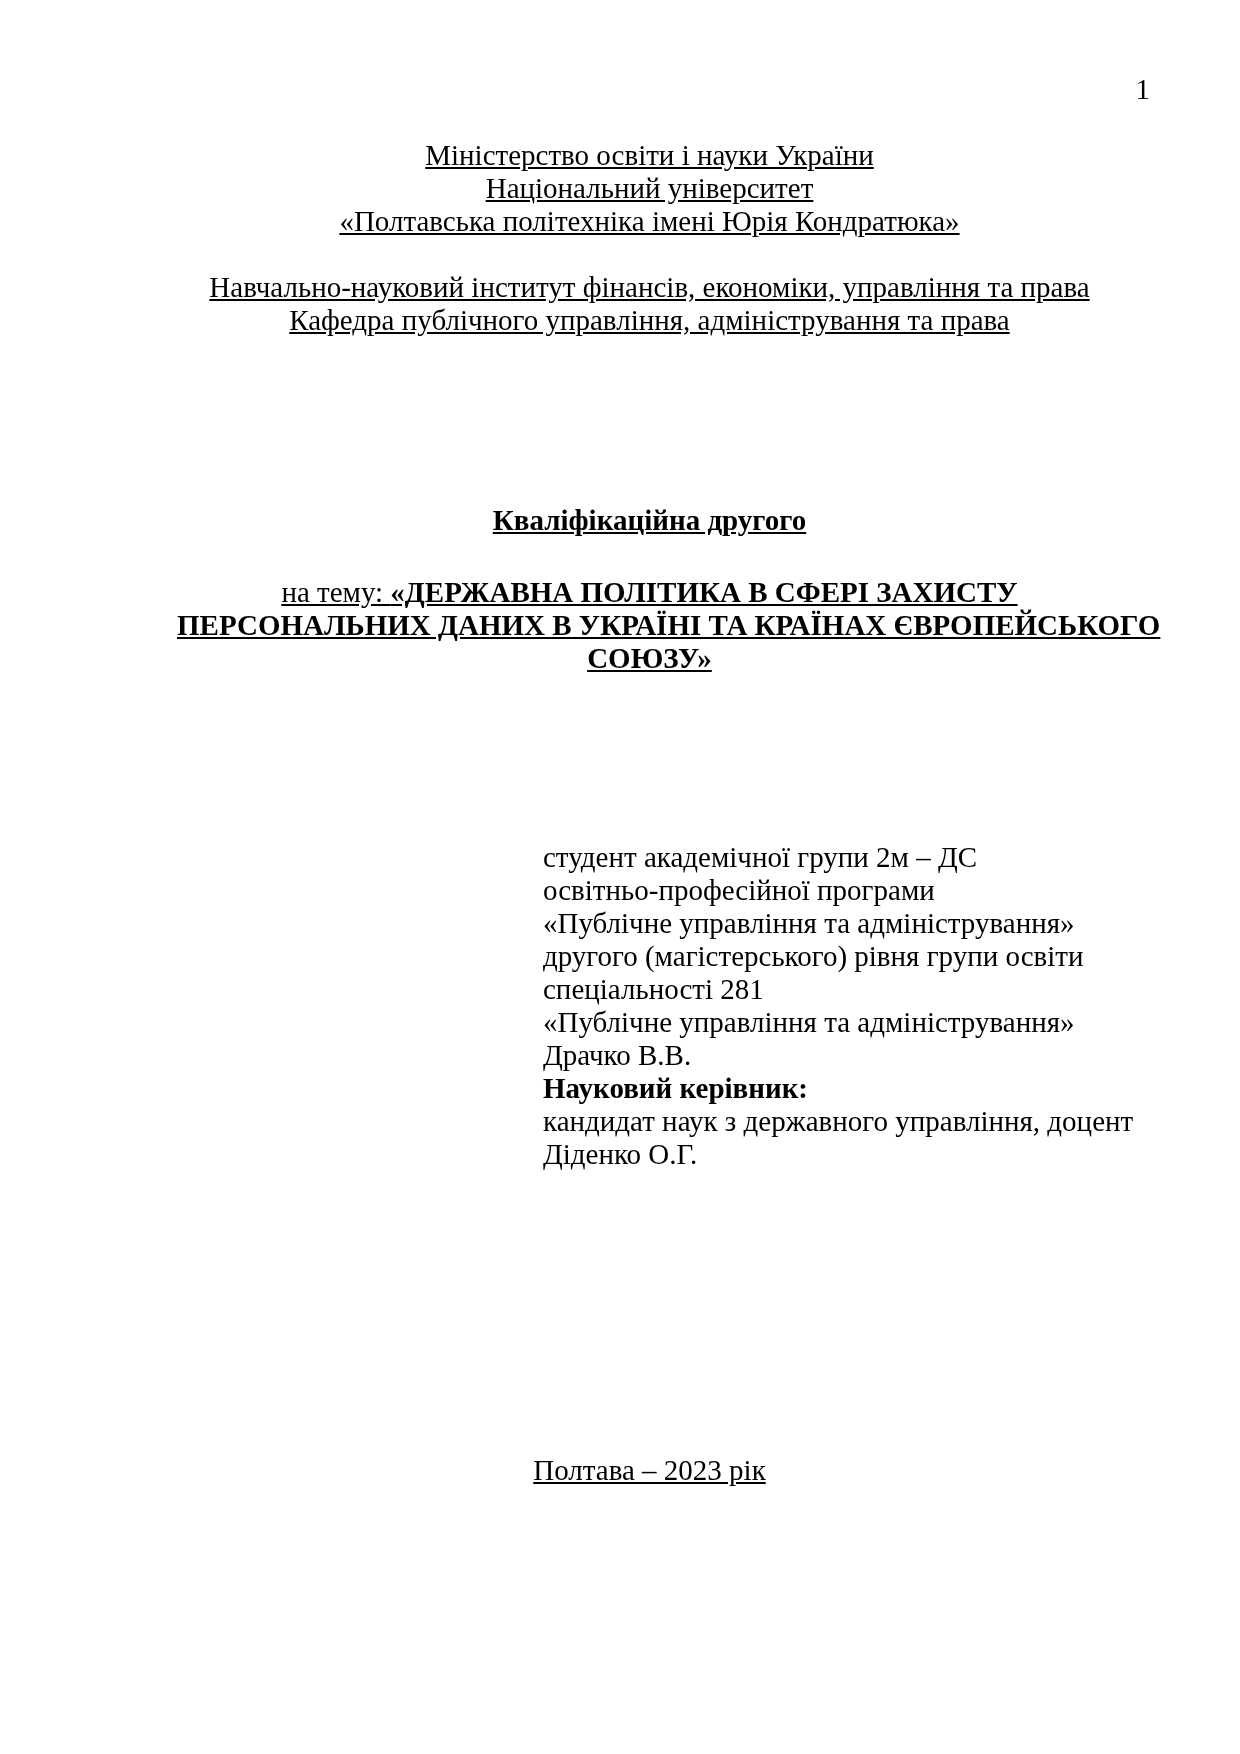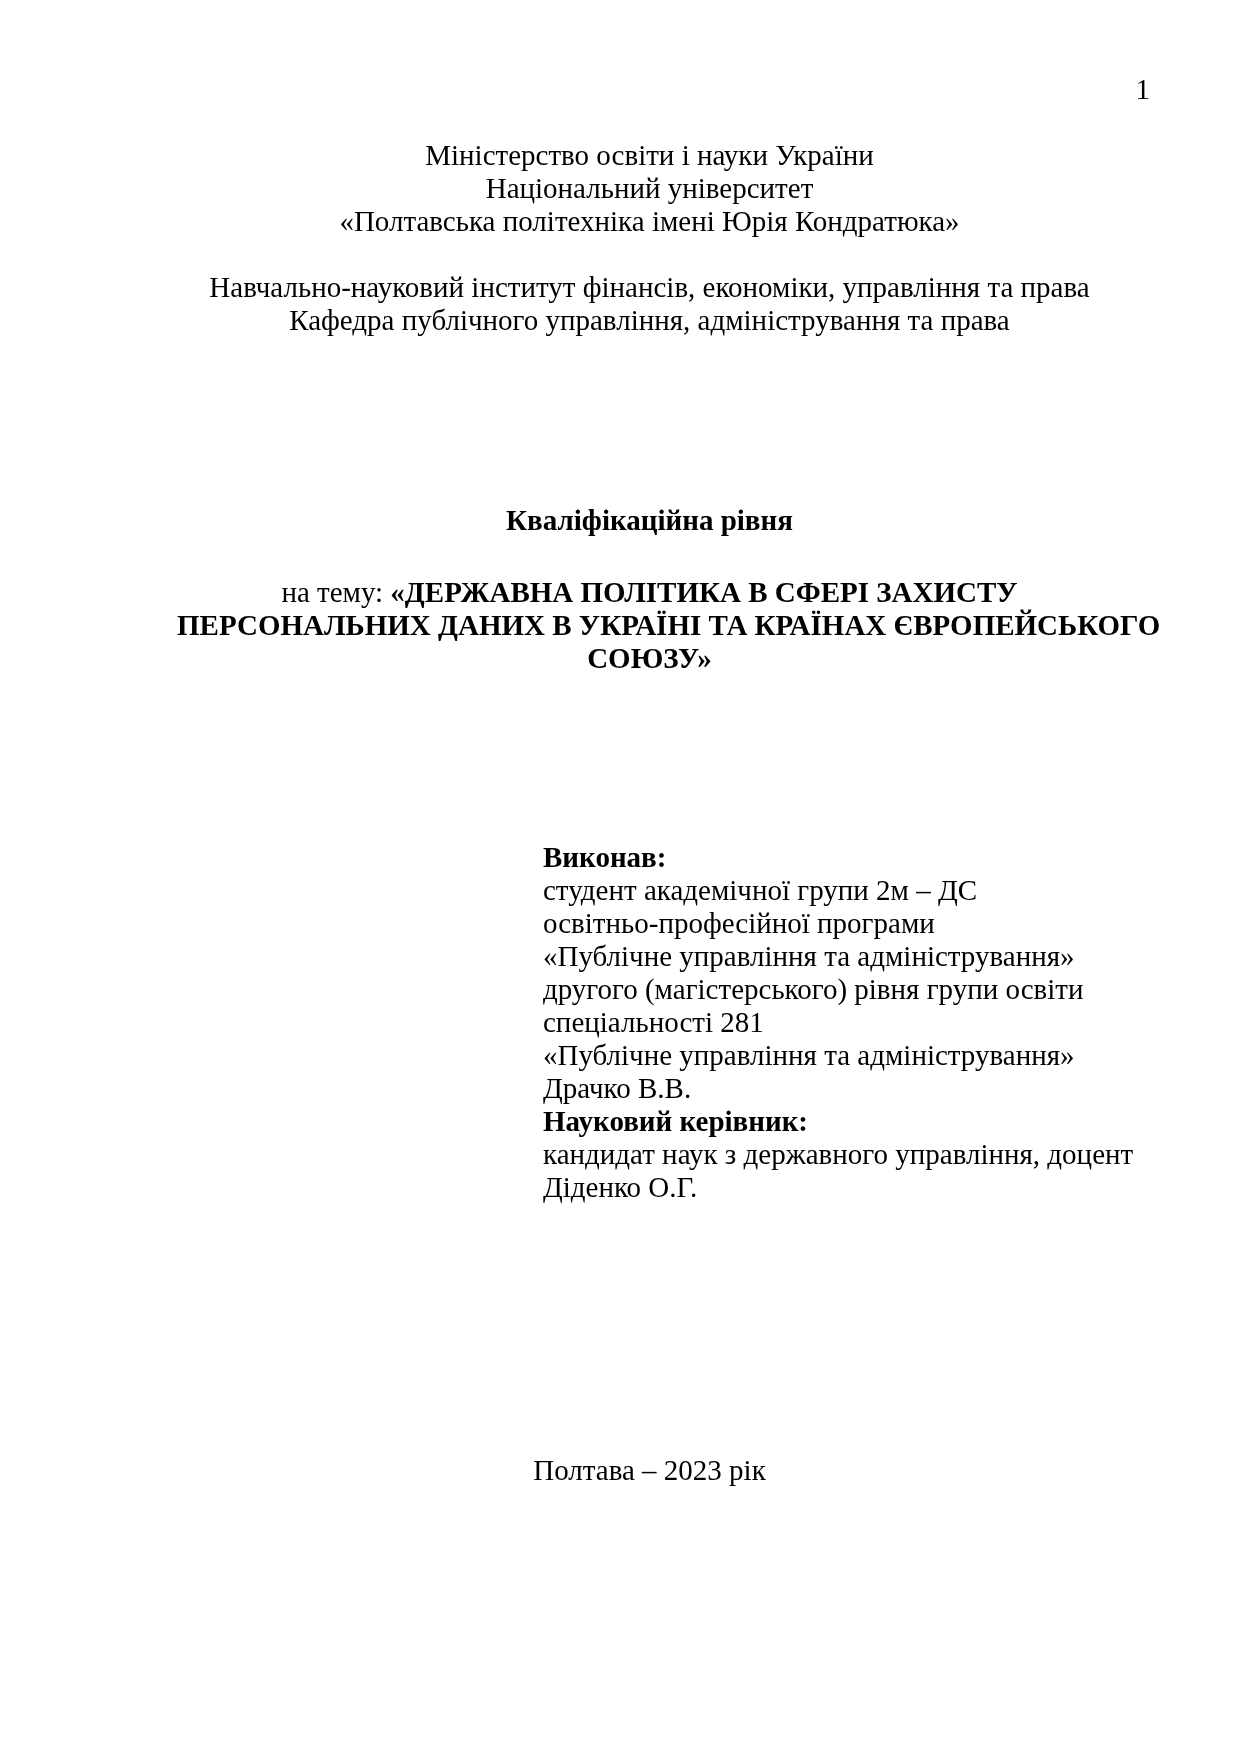--- a/index.html
+++ b/index.html
@@ -20,21 +20,21 @@
     right: 90px;
   }
   .content {
     position: absolute;
     left: 177px;
     top: 0;
     width: 945px;
     height: 100%;
   }
   .block { position: absolute; width: 100%; }
-  .center { text-align: center; }
+  .center { text-align: center; text-decoration: underline; }
   .nowrap { white-space: nowrap; }
   .bold { font-weight: bold; }
   .author-block {
     left: 366px;
     width: 620px;
     text-align: left;
   }
 </style>
 </head>
 <body>
@@ -49,30 +49,29 @@
       <div class="nowrap">Міністерство освіти і науки України</div>
       <div class="nowrap">Національний університет</div>
       <div class="nowrap">«Полтавська політехніка імені Юрія Кондратюка»</div>
     </div>
 
     <div class="block center" style="top:271px">
       <div class="nowrap">Навчально-науковий інститут фінансів, економіки, управління та права</div>
       <div class="nowrap">Кафедра публічного управління, адміністрування та права</div>
     </div>
 
-    <div class="block center bold nowrap" style="top:504px">Кваліфікаційна рівня</div>
+    <div class="block center bold nowrap" style="top:504px">Кваліфікаційна другого</div>
 
     <div class="block center" style="top:576px">
       <div class="nowrap"><span>на тему: </span> <span class="bold">«ДЕРЖАВНА ПОЛІТИКА В СФЕРІ ЗАХИСТУ</span></div>
       <div class="nowrap bold">ПЕРСОНАЛЬНИХ ДАНИХ В УКРАЇНІ ТА КРАЇНАХ ЄВРОПЕЙСЬКОГО</div>
       <div class="nowrap bold">СОЮЗУ»</div>
     </div>
 
     <div class="block author-block" style="top:841px">
-      <div class="bold">Виконав:</div>
       <div>студент академічної групи 2м – ДС</div>
       <div>освітньо-професійної програми</div>
       <div>«Публічне управління та адміністрування»</div>
       <div>другого (магістерського) рівня групи освіти</div>
       <div>спеціальності 281</div>
       <div>«Публічне управління та адміністрування»</div>
       <div>Драчко В.В.</div>
       <div class="bold">Науковий керівник:</div>
       <div>кандидат наук з державного управління, доцент</div>
       <div>Діденко О.Г.</div>

